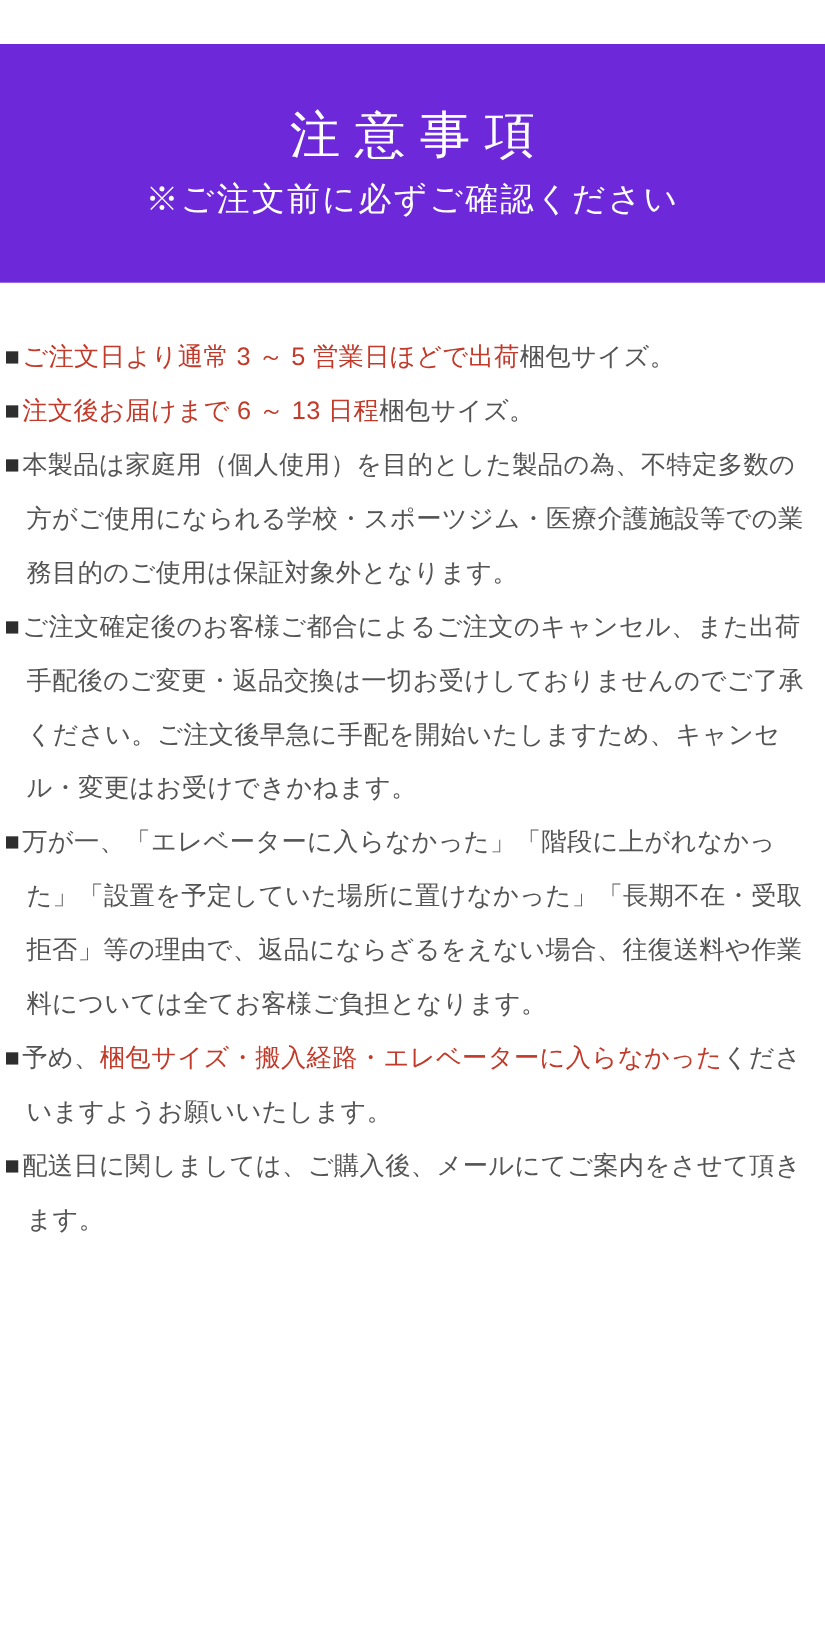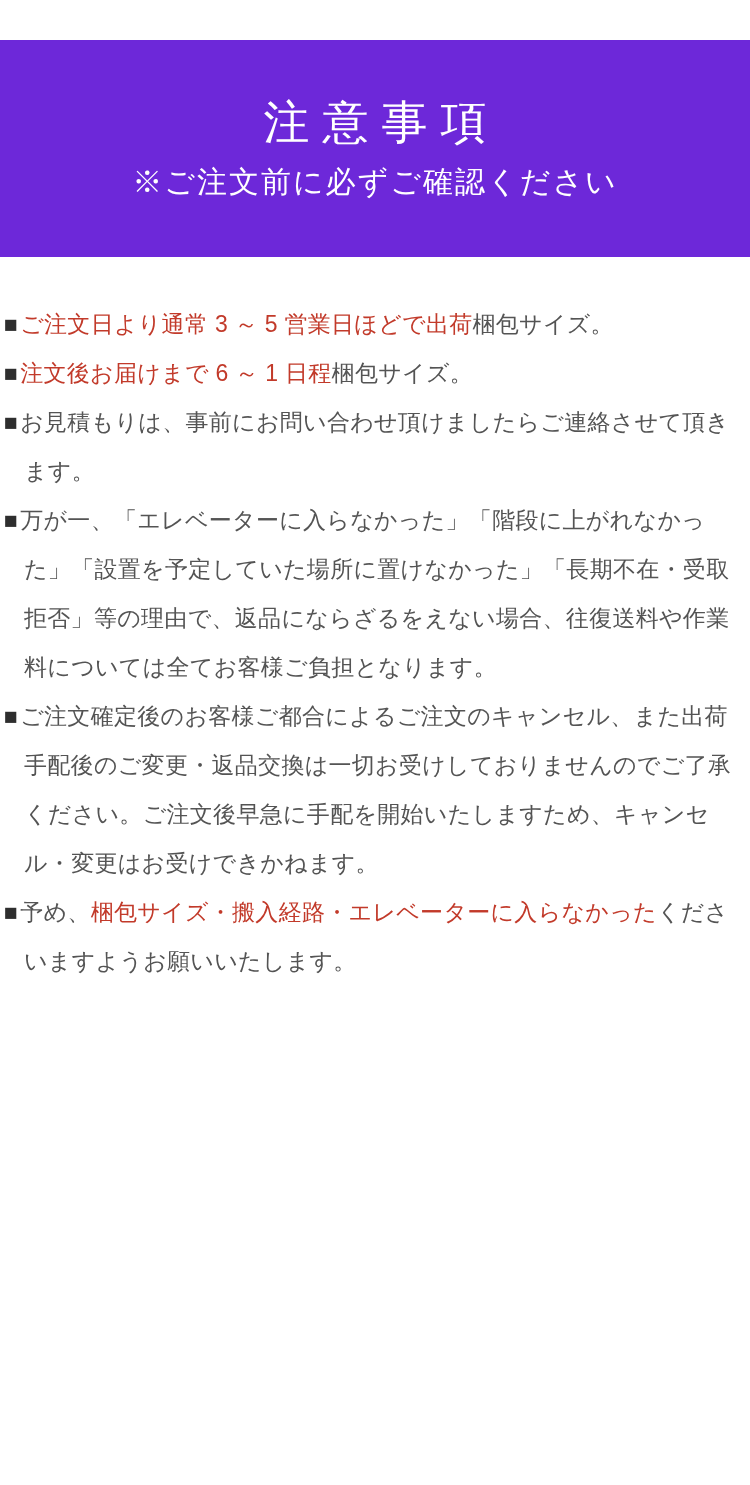--- a/index.html
+++ b/index.html
@@ -66,18 +66,19 @@
 </head>
 <body>
 
 <div class="banner">
   <div class="banner-title">注意事項</div>
   <div class="banner-subtitle">※ご注文前に必ずご確認ください</div>
 </div>
 
 <div class="notices">
     <p class="notice"><span class="bullet">■</span><span class="seg red">ご注文日より通常 3 ～ 5 営業日ほどで出荷</span><span class="seg">梱包サイズ。</span></p>
-    <p class="notice"><span class="bullet">■</span><span class="seg red">注文後お届けまで 6 ～ 1 日程</span><span class="seg">梱包サイズ。</span></p>
-    <p class="notice"><span class="bullet">■</span><span class="seg">お見積もりは、事前にお問い合わせ頂けましたらご連絡させて頂きます。</span></p>
+    <p class="notice"><span class="bullet">■</span><span class="seg red">注文後お届けまで 6 ～ 13 日程</span><span class="seg">梱包サイズ。</span></p>
+    <p class="notice"><span class="bullet">■</span><span class="seg">本製品は家庭用（個人使用）を目的とした製品の為、不特定多数の方がご使用になられる学校・スポーツジム・医療介護施設等での業務目的のご使用は保証対象外となります。</span></p>
+    <p class="notice"><span class="bullet">■</span><span class="seg">ご注文確定後のお客様ご都合によるご注文のキャンセル、また出荷手配後のご変更・返品交換は一切お受けしておりませんのでご了承ください。ご注文後早急に手配を開始いたしますため、キャンセル・変更はお受けできかねます。</span></p>
     <p class="notice"><span class="bullet">■</span><span class="seg">万が一、「エレベーターに入らなかった」「階段に上がれなかった」「設置を予定していた場所に置けなかった」「長期不在・受取拒否」等の理由で、返品にならざるをえない場合、往復送料や作業料については全てお客様ご負担となります。</span></p>
-    <p class="notice"><span class="bullet">■</span><span class="seg">ご注文確定後のお客様ご都合によるご注文のキャンセル、また出荷手配後のご変更・返品交換は一切お受けしておりませんのでご了承ください。ご注文後早急に手配を開始いたしますため、キャンセル・変更はお受けできかねます。</span></p>
     <p class="notice"><span class="bullet">■</span><span class="seg">予め、</span><span class="seg red">梱包サイズ・搬入経路・エレベーターに入らなかった</span><span class="seg">くださいますようお願いいたします。</span></p>
+    <p class="notice"><span class="bullet">■</span><span class="seg">配送日に関しましては、ご購入後、メールにてご案内をさせて頂きます。</span></p>
   </div>
 
 </body></html>

